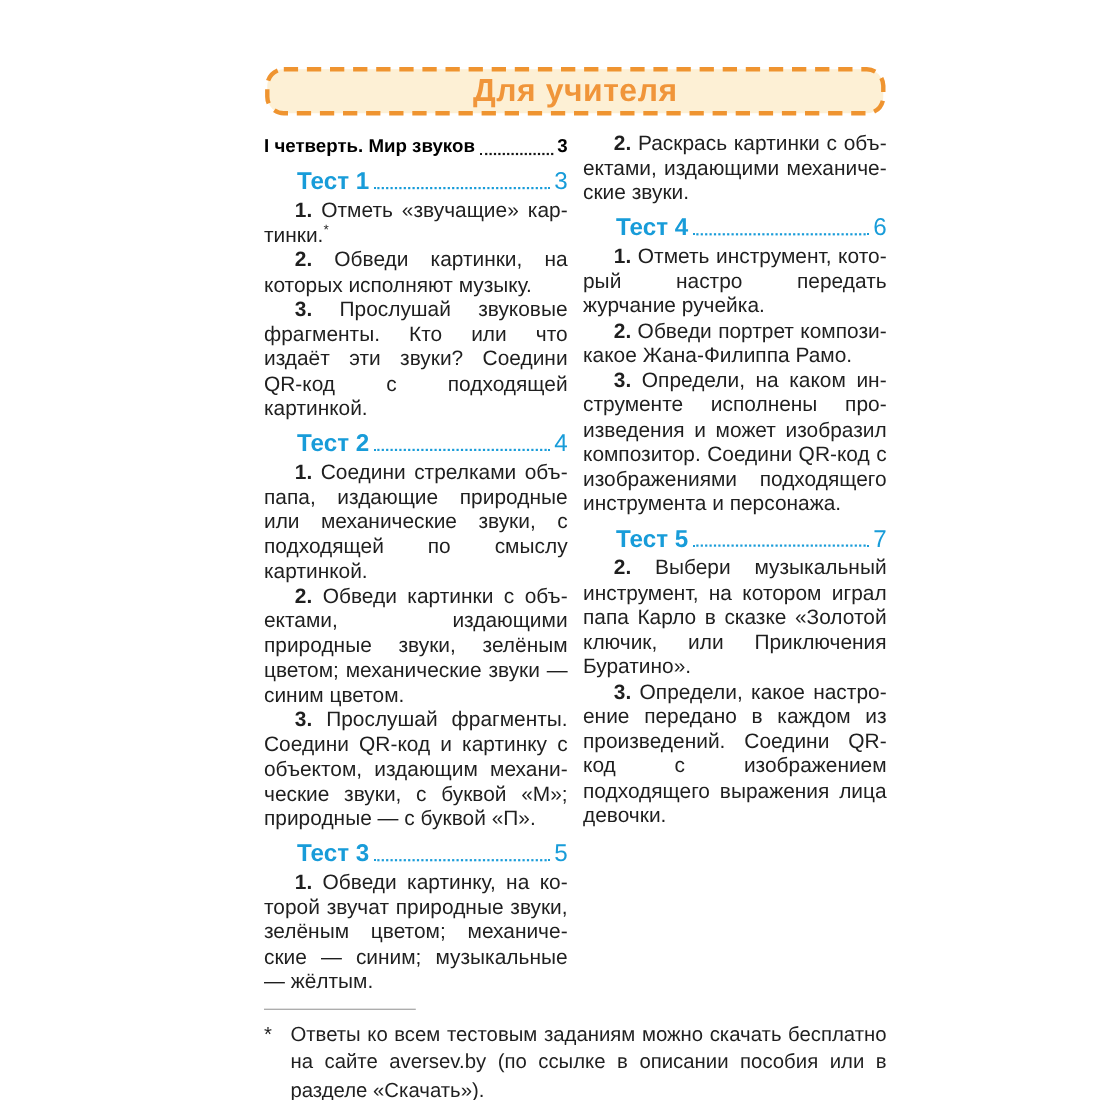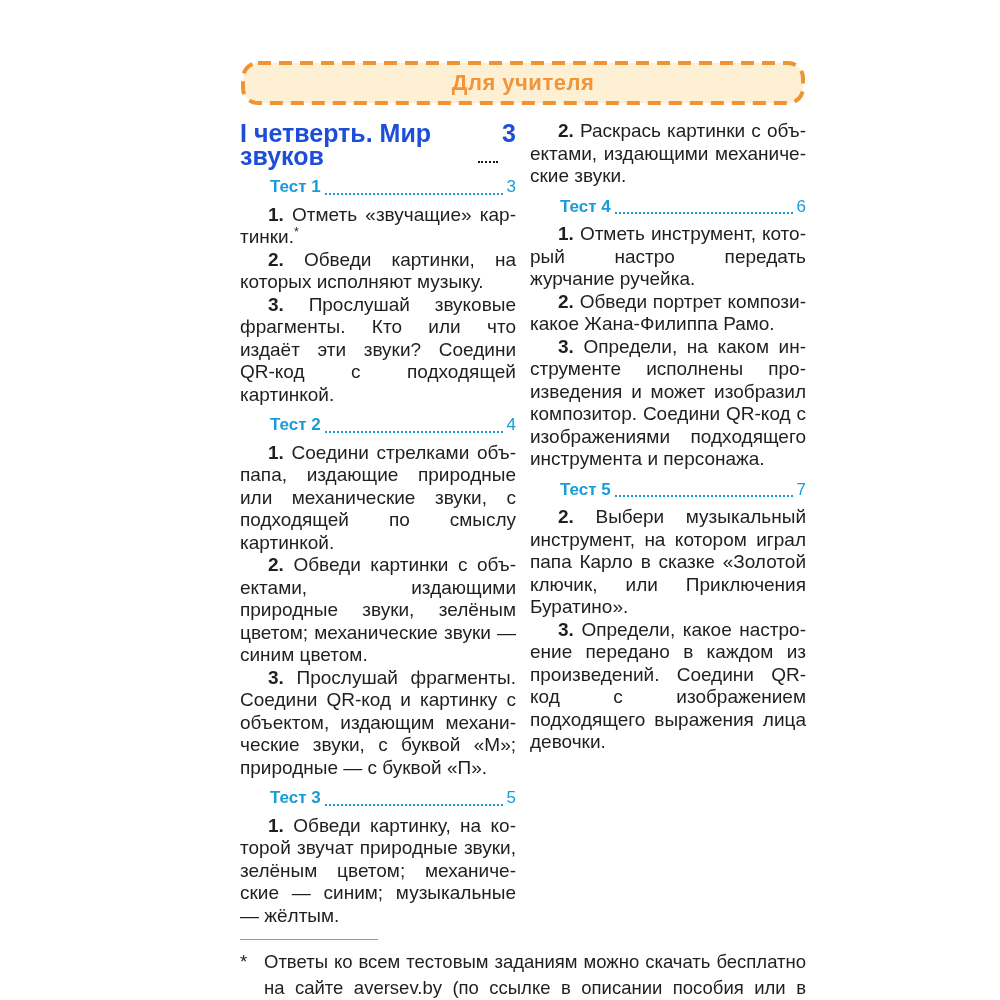--- a/index.html
+++ b/index.html
@@ -11,39 +11,39 @@
     width:1000px;height:1000px;background:#ffffff;overflow:hidden;
     font-family:"Liberation Sans","DejaVu Sans",sans-serif;
     color:var(--text);
   }
   .content{width:566px;margin:0 0 0 240px;padding-top:60px;}
   
   .badge{position:relative;height:46px;margin-bottom:14px;}
   .badge svg{position:absolute;left:0;top:0;}
   .badge .badge-label{
     position:relative;display:flex;align-items:center;justify-content:center;
-    height:46px;font-size:22px;font-weight:bold;color:var(--orange);
+    height:46px;font-size:29px;font-weight:bold;color:var(--orange);
     letter-spacing:0.5px;
   }
   
   .columns{display:flex;gap:14px;}
   .col{flex:1;min-width:0;font-size:19px;line-height:22.5px;}
   .col p.item{margin:0;text-indent:28px;text-align:justify;hyphens:auto;}
   .col p.item b{font-weight:bold;}
   sup{font-size:0.65em;vertical-align:super;line-height:0;}
   
   .section-heading{
-    display:flex;align-items:baseline;font-weight:bold;font-size:25px;
-    margin:2px 0 9px;color:#1d4ed8;
+    display:flex;align-items:baseline;font-weight:bold;font-size:17px;
+    margin:2px 0 9px;color:#000000;
   }
   .section-heading .leader{border-bottom-color:#171717;}
   
   .test-heading{
     display:flex;align-items:baseline;color:var(--blue);
-    font-size:17px;margin:8px 0 5px;padding-left:30px;
+    font-size:22px;margin:8px 0 5px;padding-left:30px;
   }
   .test-heading .th-label{font-weight:bold;white-space:nowrap;}
   .leader{
     flex:1;align-self:flex-end;margin:0 4px 4px 4px;
     border-bottom:2px dotted var(--blue);min-width:20px;
   }
   .th-page,.sh-page{white-space:nowrap;}
   
   .footnote{margin-top:12px;}
   .fn-rule{width:138px;border-top:1.5px solid var(--rule);margin-bottom:9px;}

